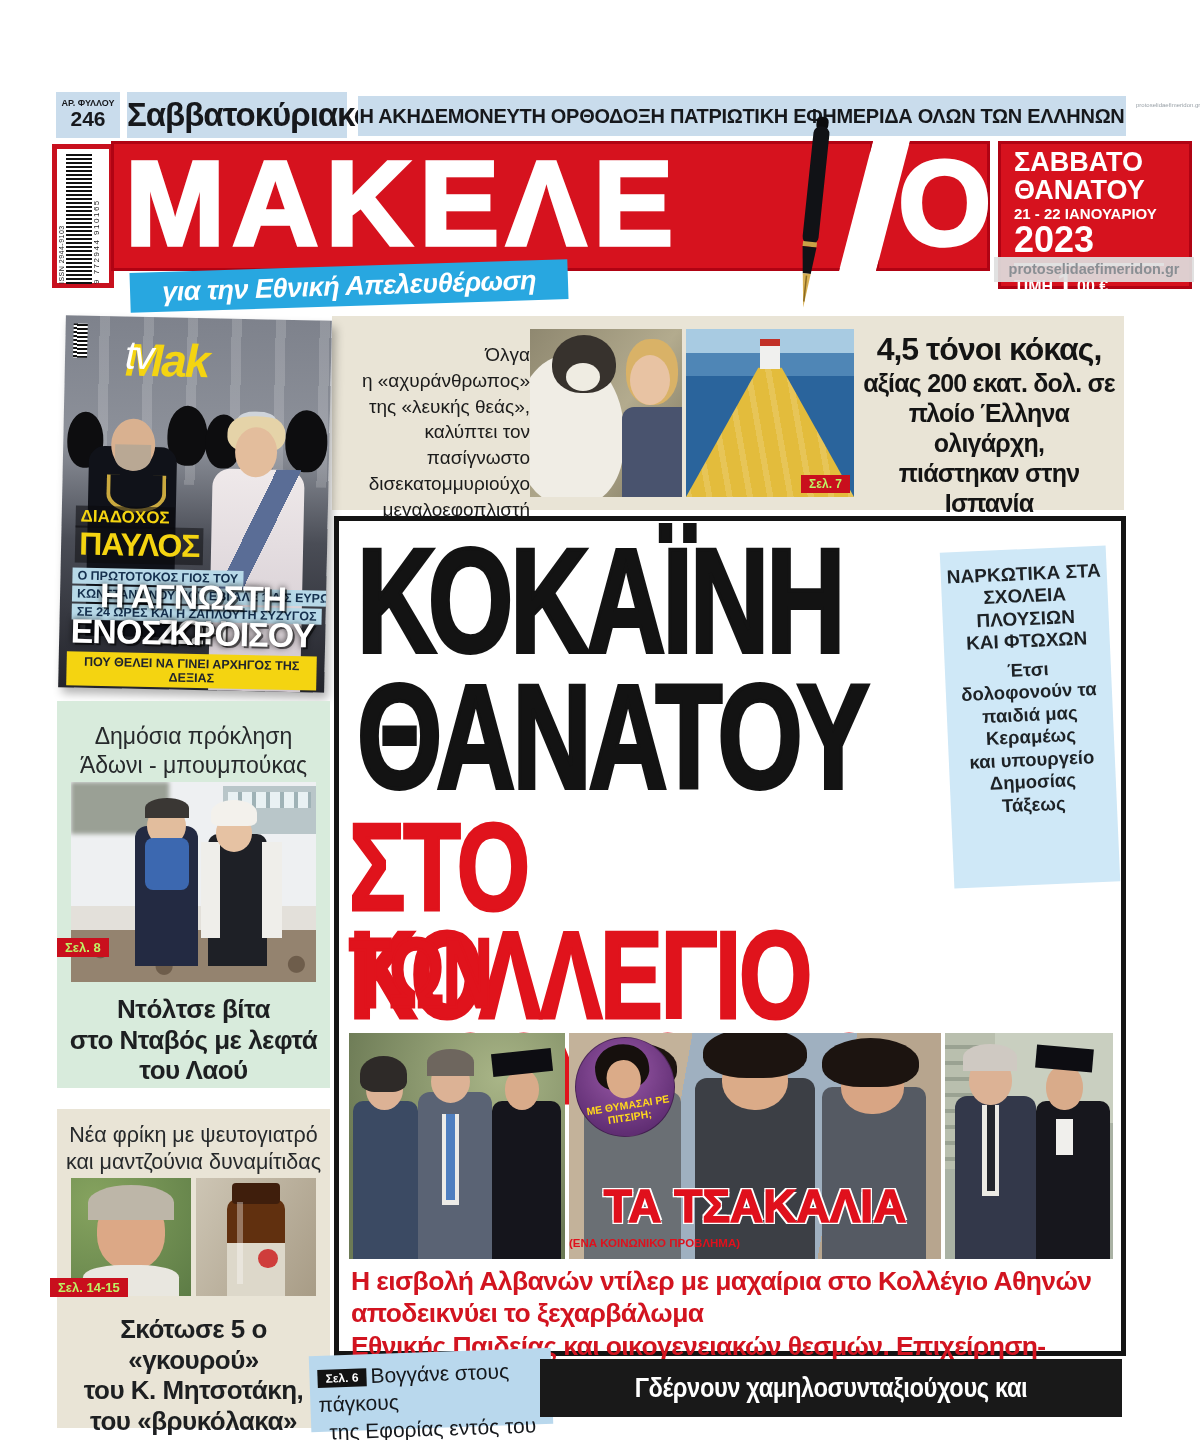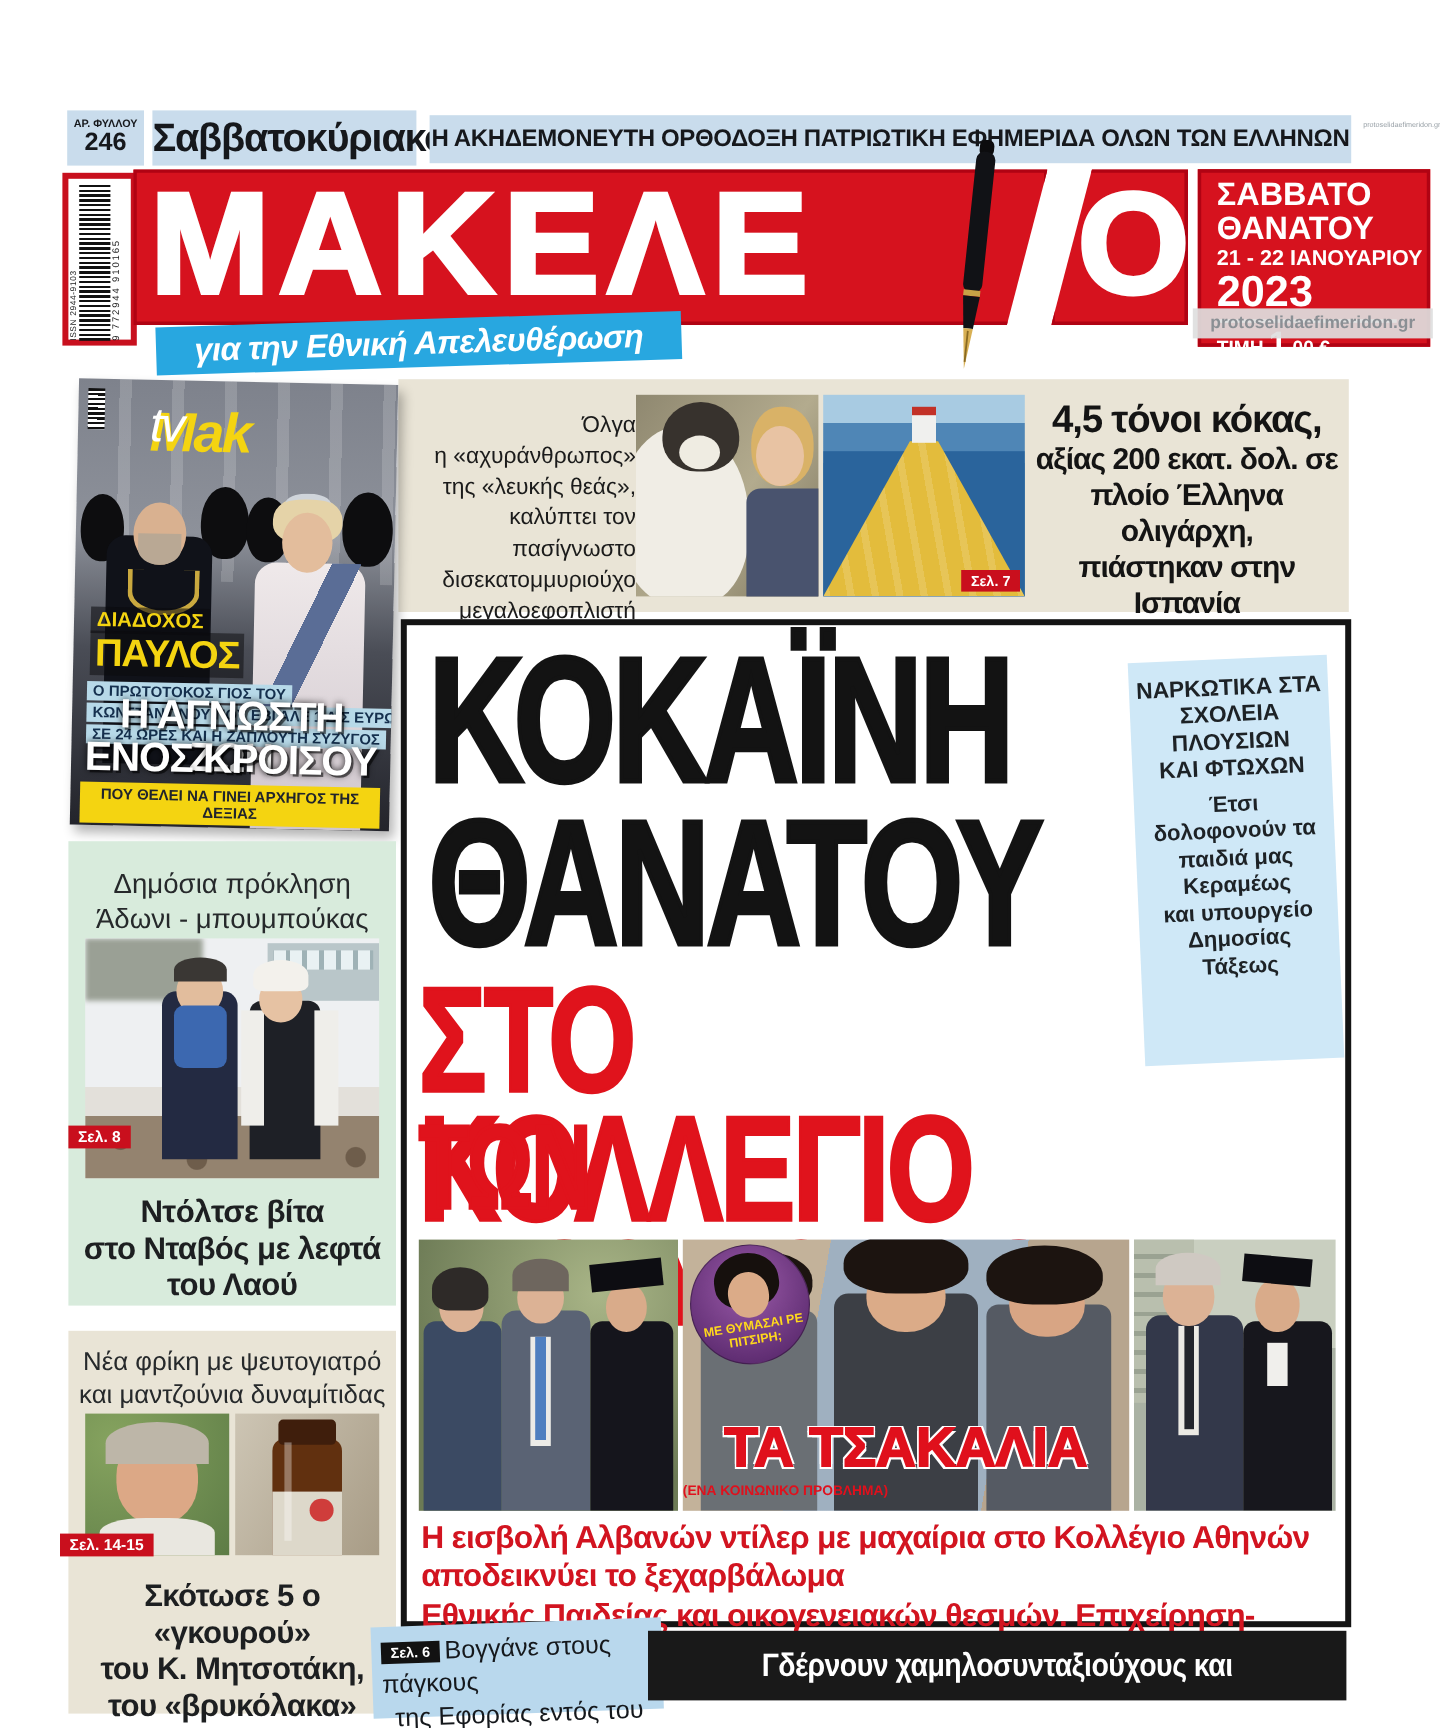--- a/index.html
+++ b/index.html
@@ -3,21 +3,21 @@
 <meta charset="utf-8">
 <style>
   html,body{margin:0;padding:0;background:#ffffff;}
   .page{position:relative;width:1200px;height:1440px;background:#fff;overflow:hidden;
         font-family:"Liberation Sans",sans-serif;margin-top:30px;-webkit-font-smoothing:antialiased;}
   .abs{position:absolute;}
   .lb-box{background:#c9dcec;color:#16181c;}
   .red{background:#d6121e;}
   .fatw{color:#fff;-webkit-text-stroke:3.5px #fff;}
   .cond{display:inline-block;transform-origin:left top;}
-  .badge-red{background:#c90f1d;color:#ffffff;font-weight:700;font-size:13px;padding:3px 8px;line-height:1;display:inline-block;}
+  .badge-red{background:#c90f1d;color:#bef264;font-weight:700;font-size:13px;padding:3px 8px;line-height:1;display:inline-block;}
   .badge-blk{background:#121212;color:#fff;font-weight:700;font-size:13px;padding:3px 8px;line-height:1;display:inline-block;}
   .ph{position:absolute;overflow:hidden;}
   .ph *{position:absolute;}
   
   .issue-box{left:56px;top:62px;width:64px;height:46px;text-align:center;}
   .issue-label{font-size:9px;font-weight:700;padding-top:6px;}
   .issue-num{font-size:21px;font-weight:800;line-height:1;}
   .weekend-box{left:127px;top:62px;width:220px;height:46px;line-height:46px;text-align:center;
                font-size:33px;font-weight:800;letter-spacing:-1px;}
   .banner-box{left:358px;top:66px;width:768px;height:40px;line-height:40px;text-align:center;
@@ -31,21 +31,21 @@
   .bc-num{font-size:8px;color:#222;letter-spacing:1.5px;}
   .bandA{left:111px;top:111px;width:762px;height:130px;clip-path:polygon(0 0,100% 0,calc(100% - 34px) 100%,0 100%);
          box-shadow:inset 0 0 0 3px #b00313;}
   .bandA span{font-size:120px;font-weight:800;letter-spacing:7px;line-height:124px;margin-left:14px;}
   .bandO{left:876px;top:111px;width:114px;height:130px;clip-path:polygon(34px 0,100% 0,100% 100%,0 100%);
          text-align:center;box-shadow:inset 0 0 0 3px #b00313;}
   .bandO span{font-size:120px;font-weight:800;line-height:124px;margin-left:22px;}
   .datebox{left:998px;top:111px;width:194px;height:148px;color:#fff;box-shadow:inset 0 0 0 3px #b00313;
            padding:8px 0 0 16px;box-sizing:border-box;line-height:1.02;}
   .db1{font-size:27px;font-weight:800;}
-  .db2{font-size:18px;font-weight:700;margin-top:2px;}
+  .db2{font-size:15px;font-weight:700;margin-top:2px;}
   .db3{font-size:36px;font-weight:800;margin-top:1px;}
   .db-rule{width:150px;height:3px;background:#fff;margin:4px 0 4px 0;}
   .db4{font-size:16px;font-weight:800;}
   .db4 b{font-size:27px;}
   .wm2{left:994px;top:227px;width:200px;height:25px;background:rgba(222,222,222,.92);color:#8a8f94;
        font-size:14.5px;font-weight:700;line-height:25px;text-align:center;}
   .ribbon{left:130px;top:236px;width:438px;height:40px;background:#28a7e0;transform:rotate(-1.8deg);
           color:#fff;font-style:italic;font-weight:700;font-size:27px;text-align:center;line-height:40px;letter-spacing:-0.5px;}
   .pen{left:796px;top:86px;transform:rotate(6deg);}
   

